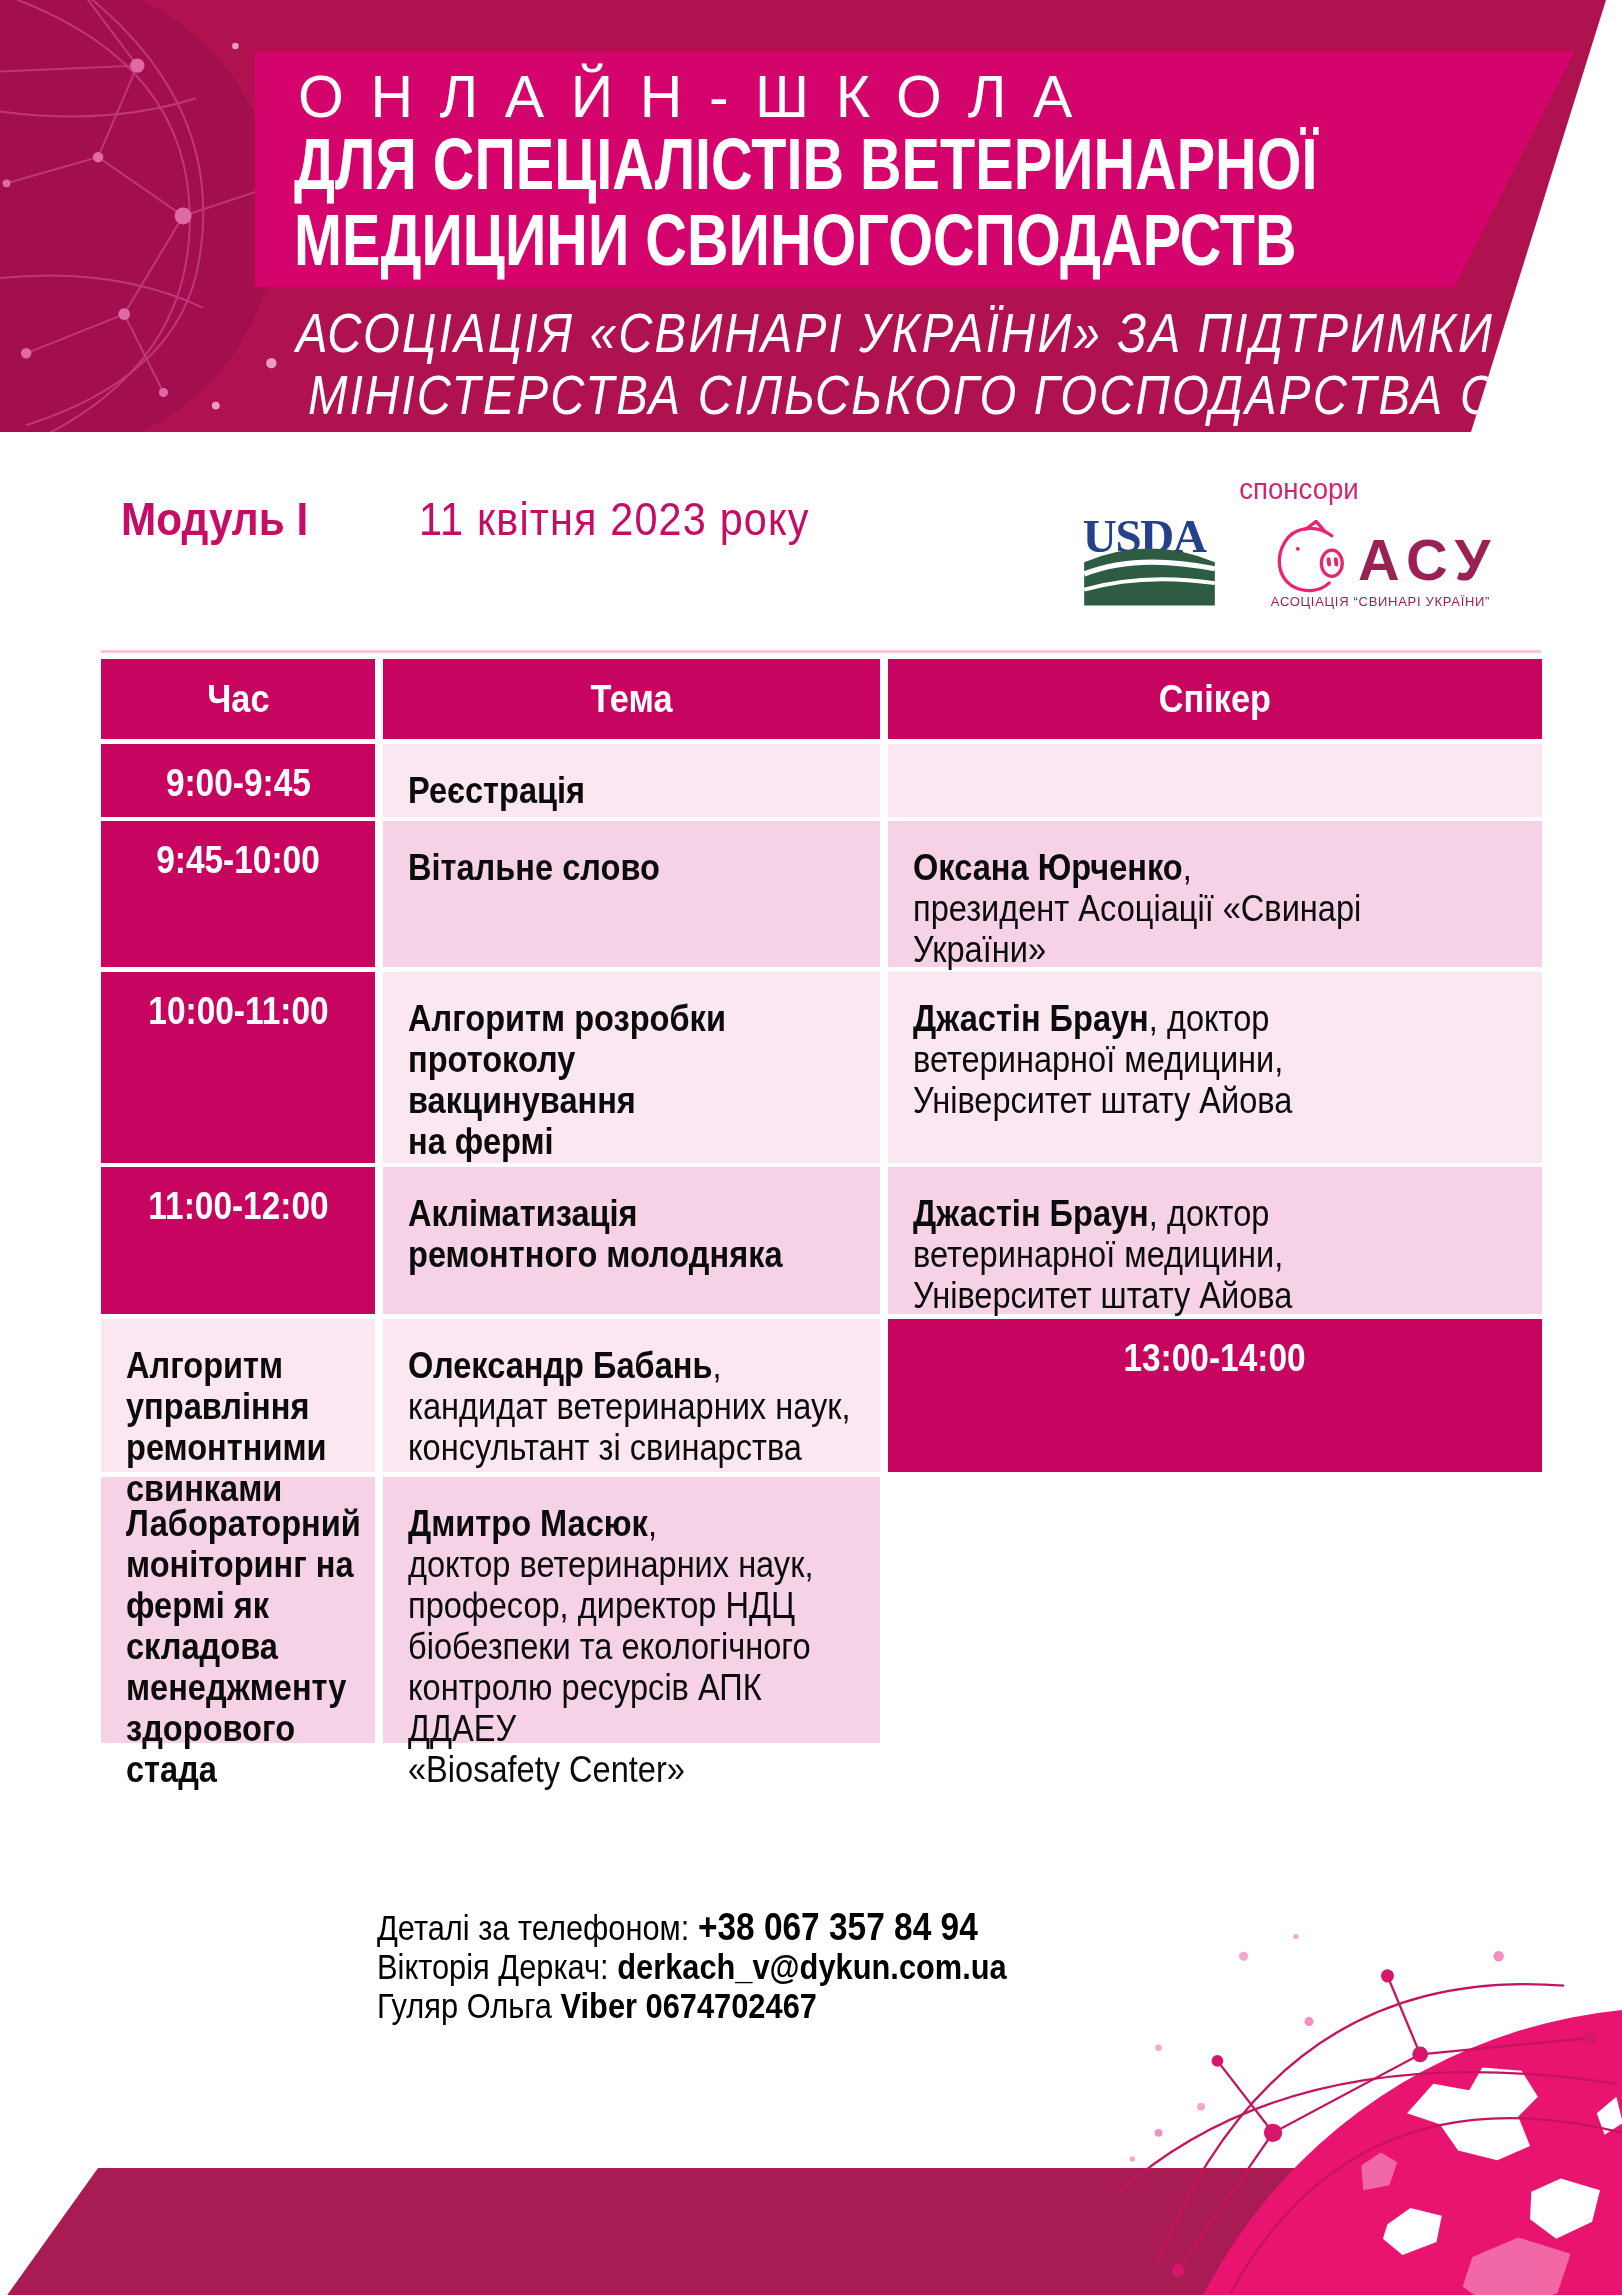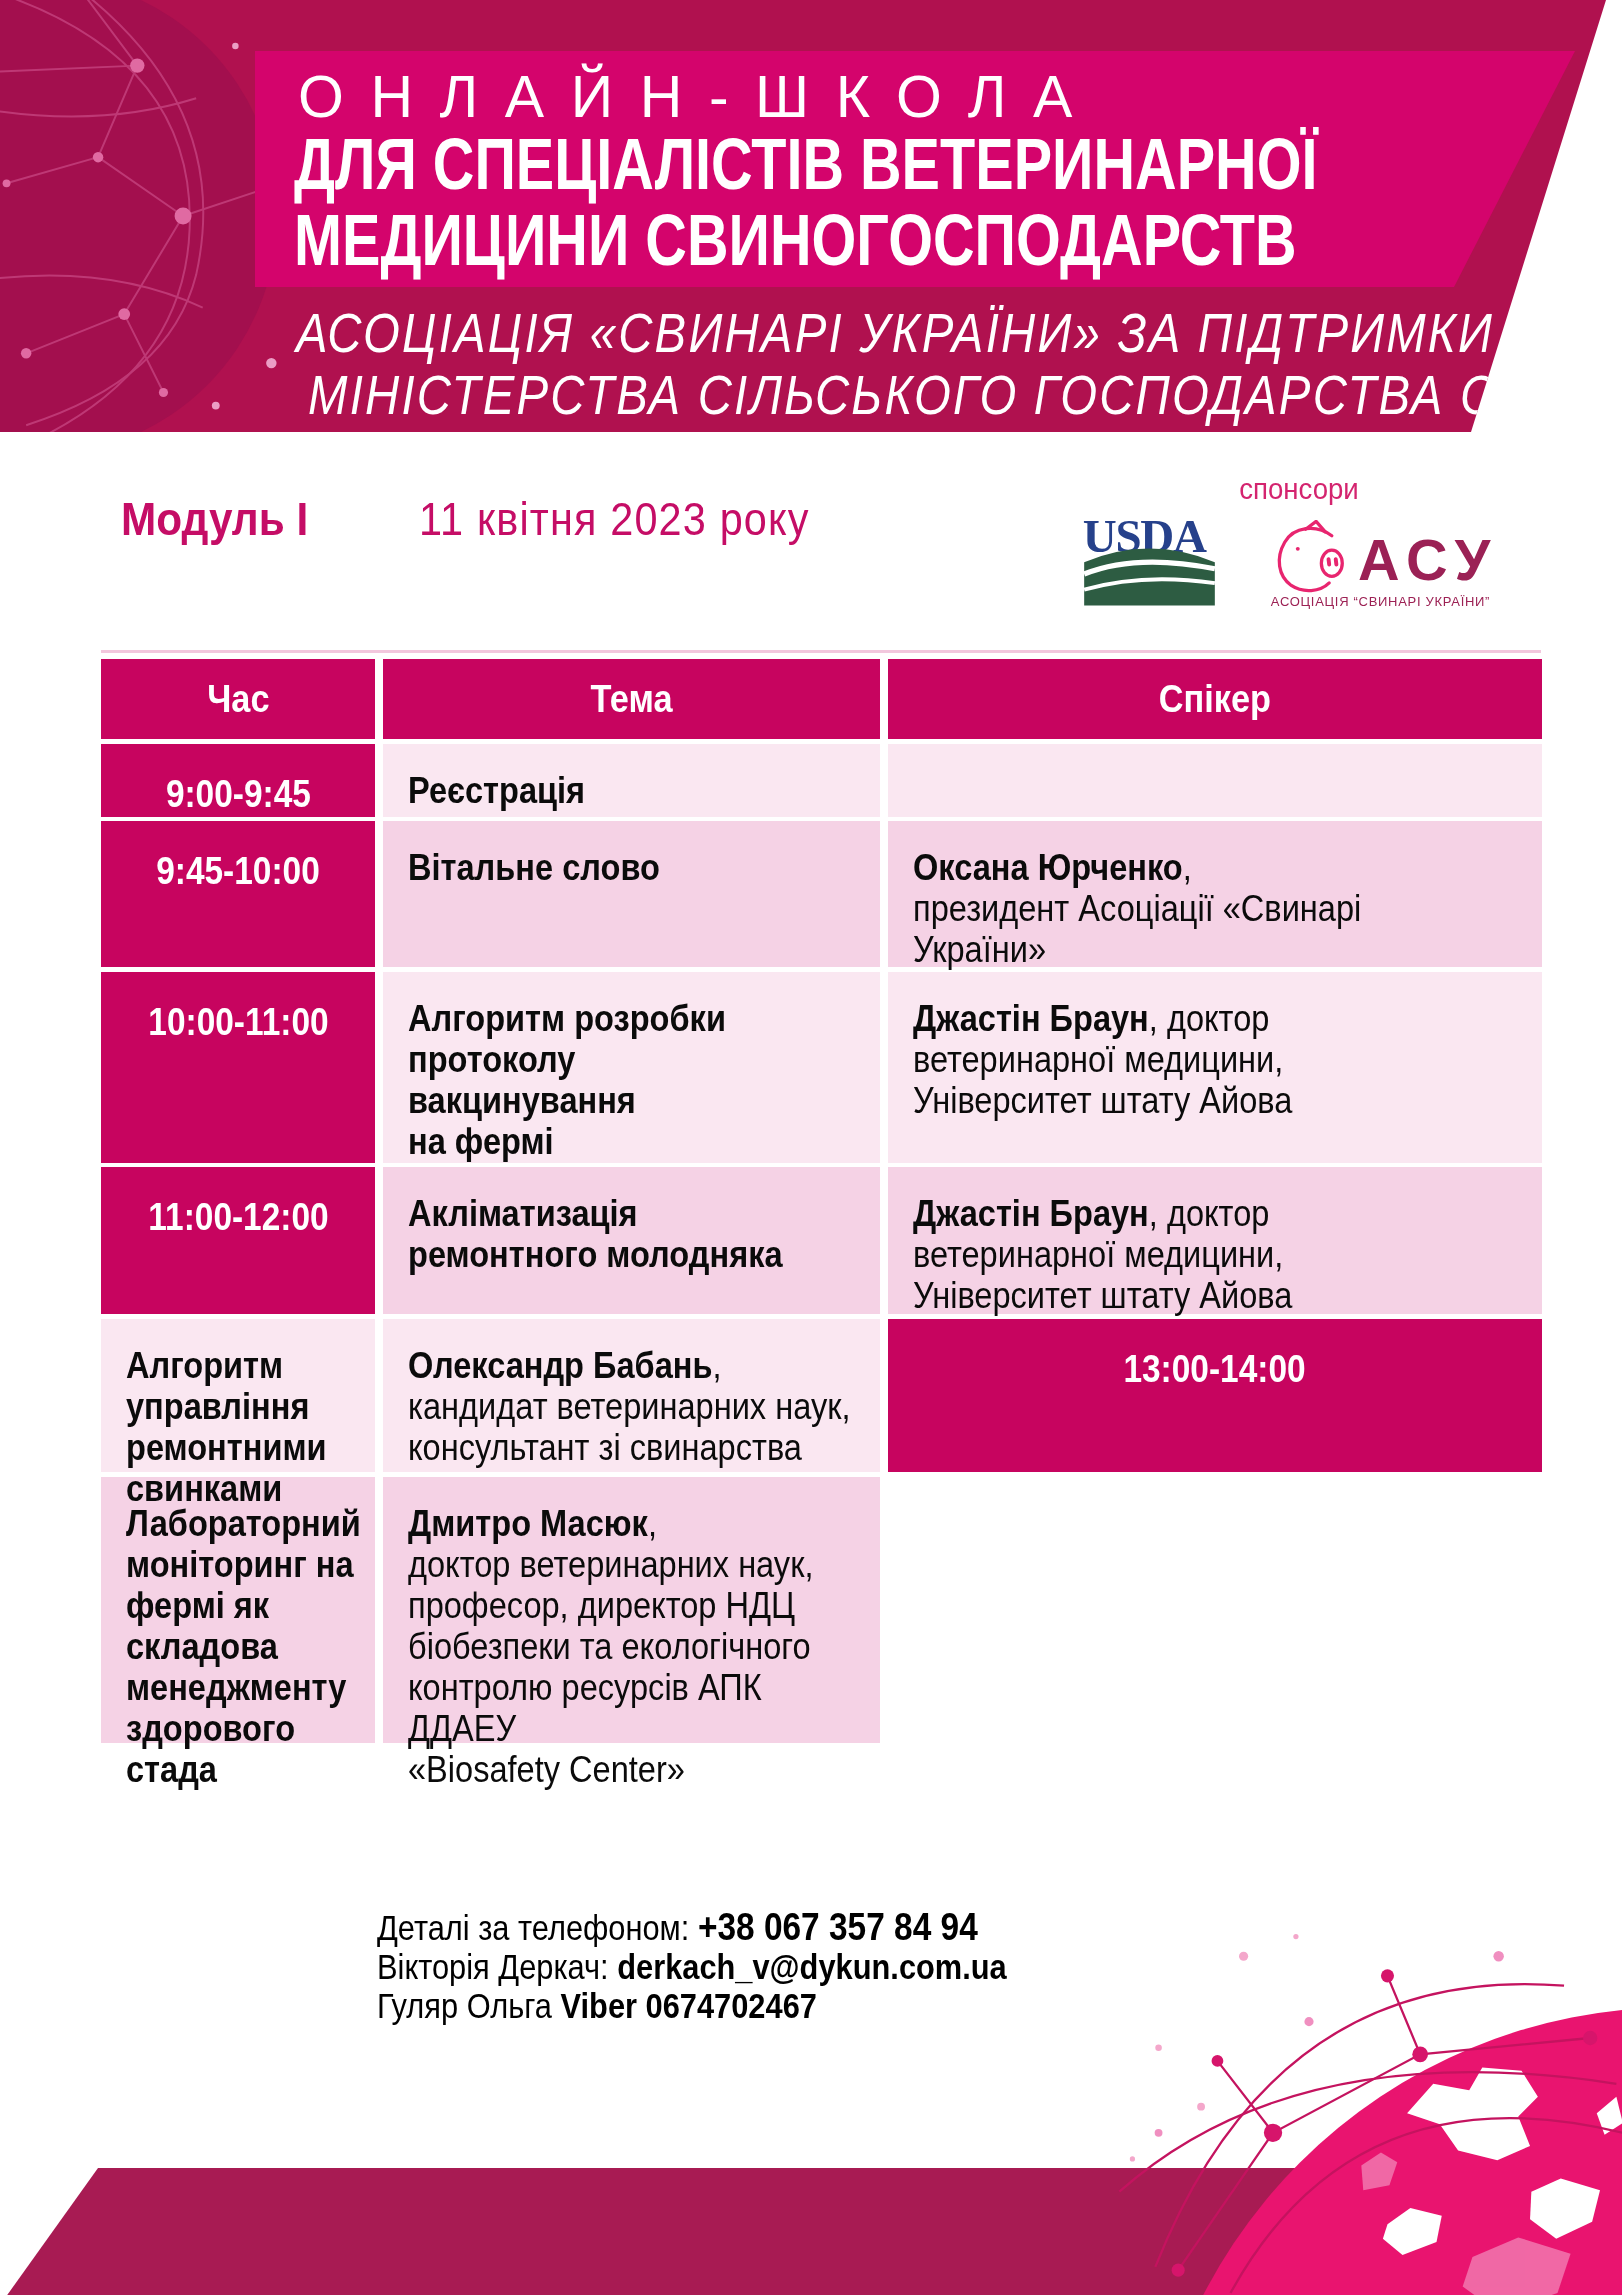--- a/index.html
+++ b/index.html
@@ -34,21 +34,21 @@
                color:#9c2154;letter-spacing:0.7px;}
 
   
   .table-topline{position:absolute;left:101px;top:650px;width:1440px;height:3.3px;background:#f2c7dd;}
   .schedule{position:absolute;left:101px;top:659px;display:grid;
             grid-template-columns:274px 497px 654px;
             grid-template-rows:80px 73px 146px 191px 147px 153px 266px;
             column-gap:7.9px;row-gap:4.6px;}
   .hcell{background:#c7045f;color:#fff;display:flex;align-items:center;justify-content:center;}
   .hcell .condC{font-size:39px;font-weight:bold;transform:scaleX(.88);transform-origin:50% 50%;}
-  .tcell{background:#c7045f;color:#fff;text-align:center;padding-top:29px;box-sizing:border-box;}
+  .tcell{background:#c7045f;color:#fff;text-align:center;padding-top:18px;box-sizing:border-box;}
   .tcell .condC{display:inline-block;font-size:38px;font-weight:bold;transform:scaleX(.88);transform-origin:50% 0;}
   .ccell{box-sizing:border-box;padding:26px 11px 0 25px;color:#0b0b0b;}
   .light{background:#fae7f1;} .dark{background:#f5d2e5;}
   .pre{white-space:pre-line;}
   .cond{font-size:37px;line-height:41px;transform:scaleX(.88);transform-origin:0 0;width:113%;}
   .topic{font-weight:bold;}
   .spk-bold{font-weight:bold;}
 
   
   .footer{position:absolute;left:377px;top:1908px;color:#000;}

